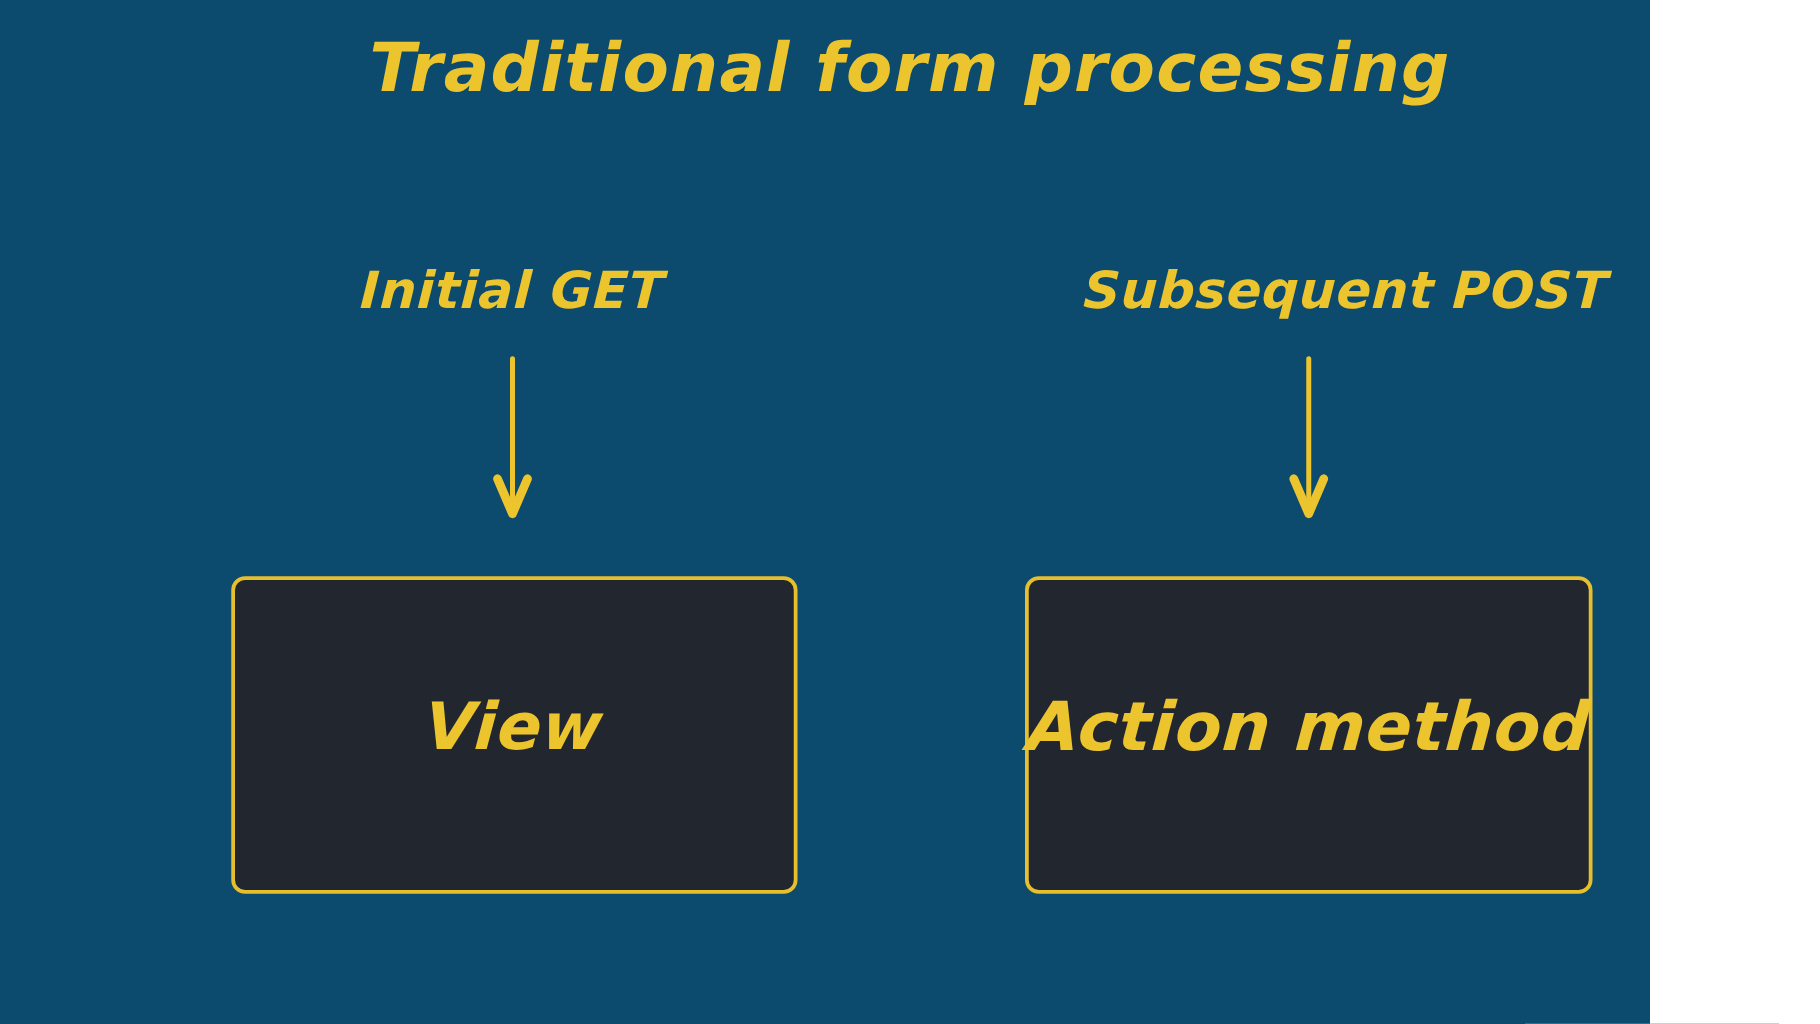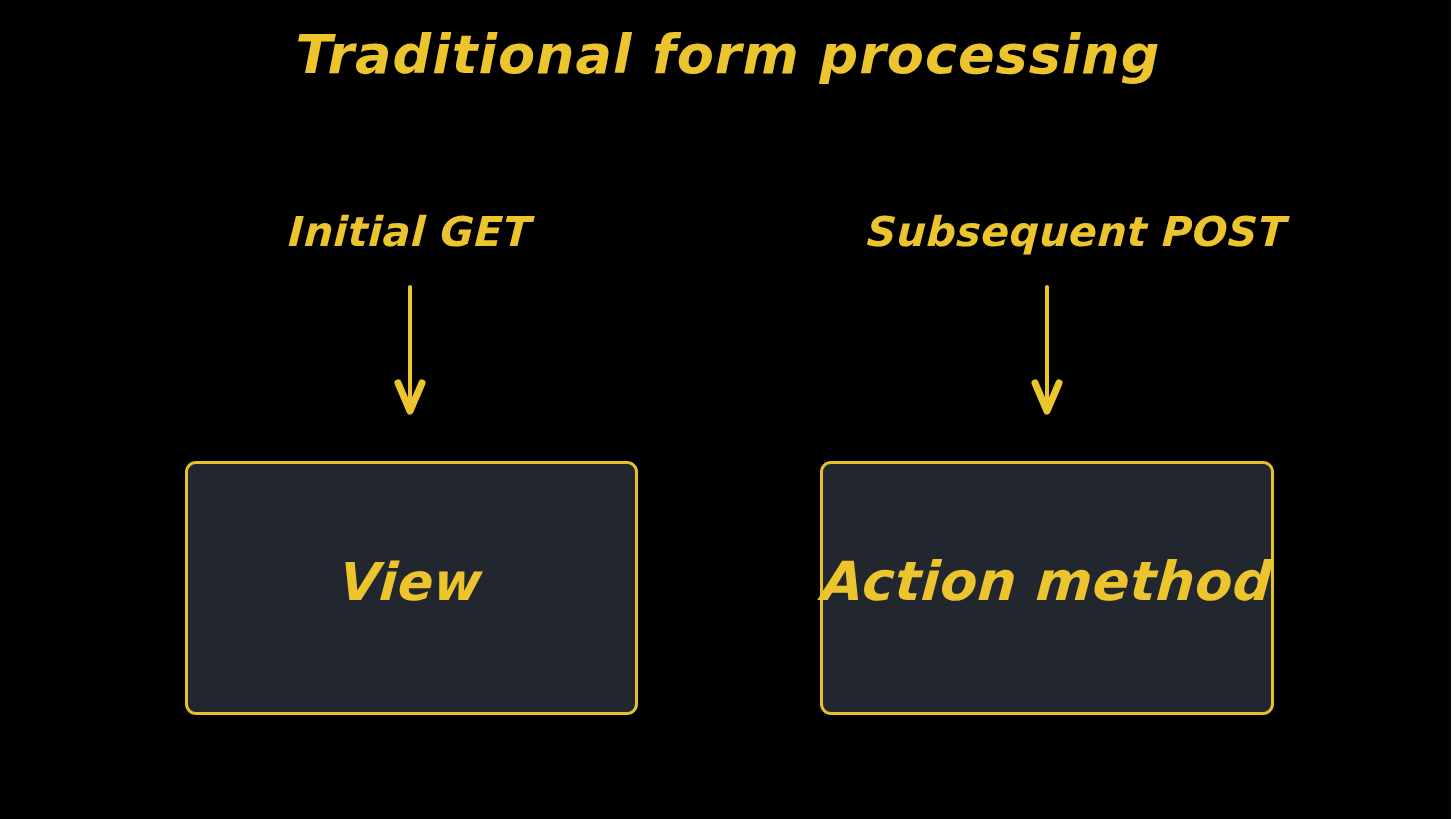--- a/index.html
+++ b/index.html
@@ -9,23 +9,23 @@
   }
   body {
     width: 1456px;
     height: 819px;
     overflow: hidden;
     font-family: "DejaVu Sans", sans-serif;
   }
 
   #slide {
     position: relative;
-    width: 1451px;
+    width: 1320px;
     height: 819px;
-    background: #000000;
+    background: #0c4a6e;
   }
 
   
   .hand {
     font-family: "DejaVu Sans", sans-serif;
     font-style: italic;
     font-weight: 700;
     color: #ebc42e;
     white-space: nowrap;
     letter-spacing: 0.5px;

